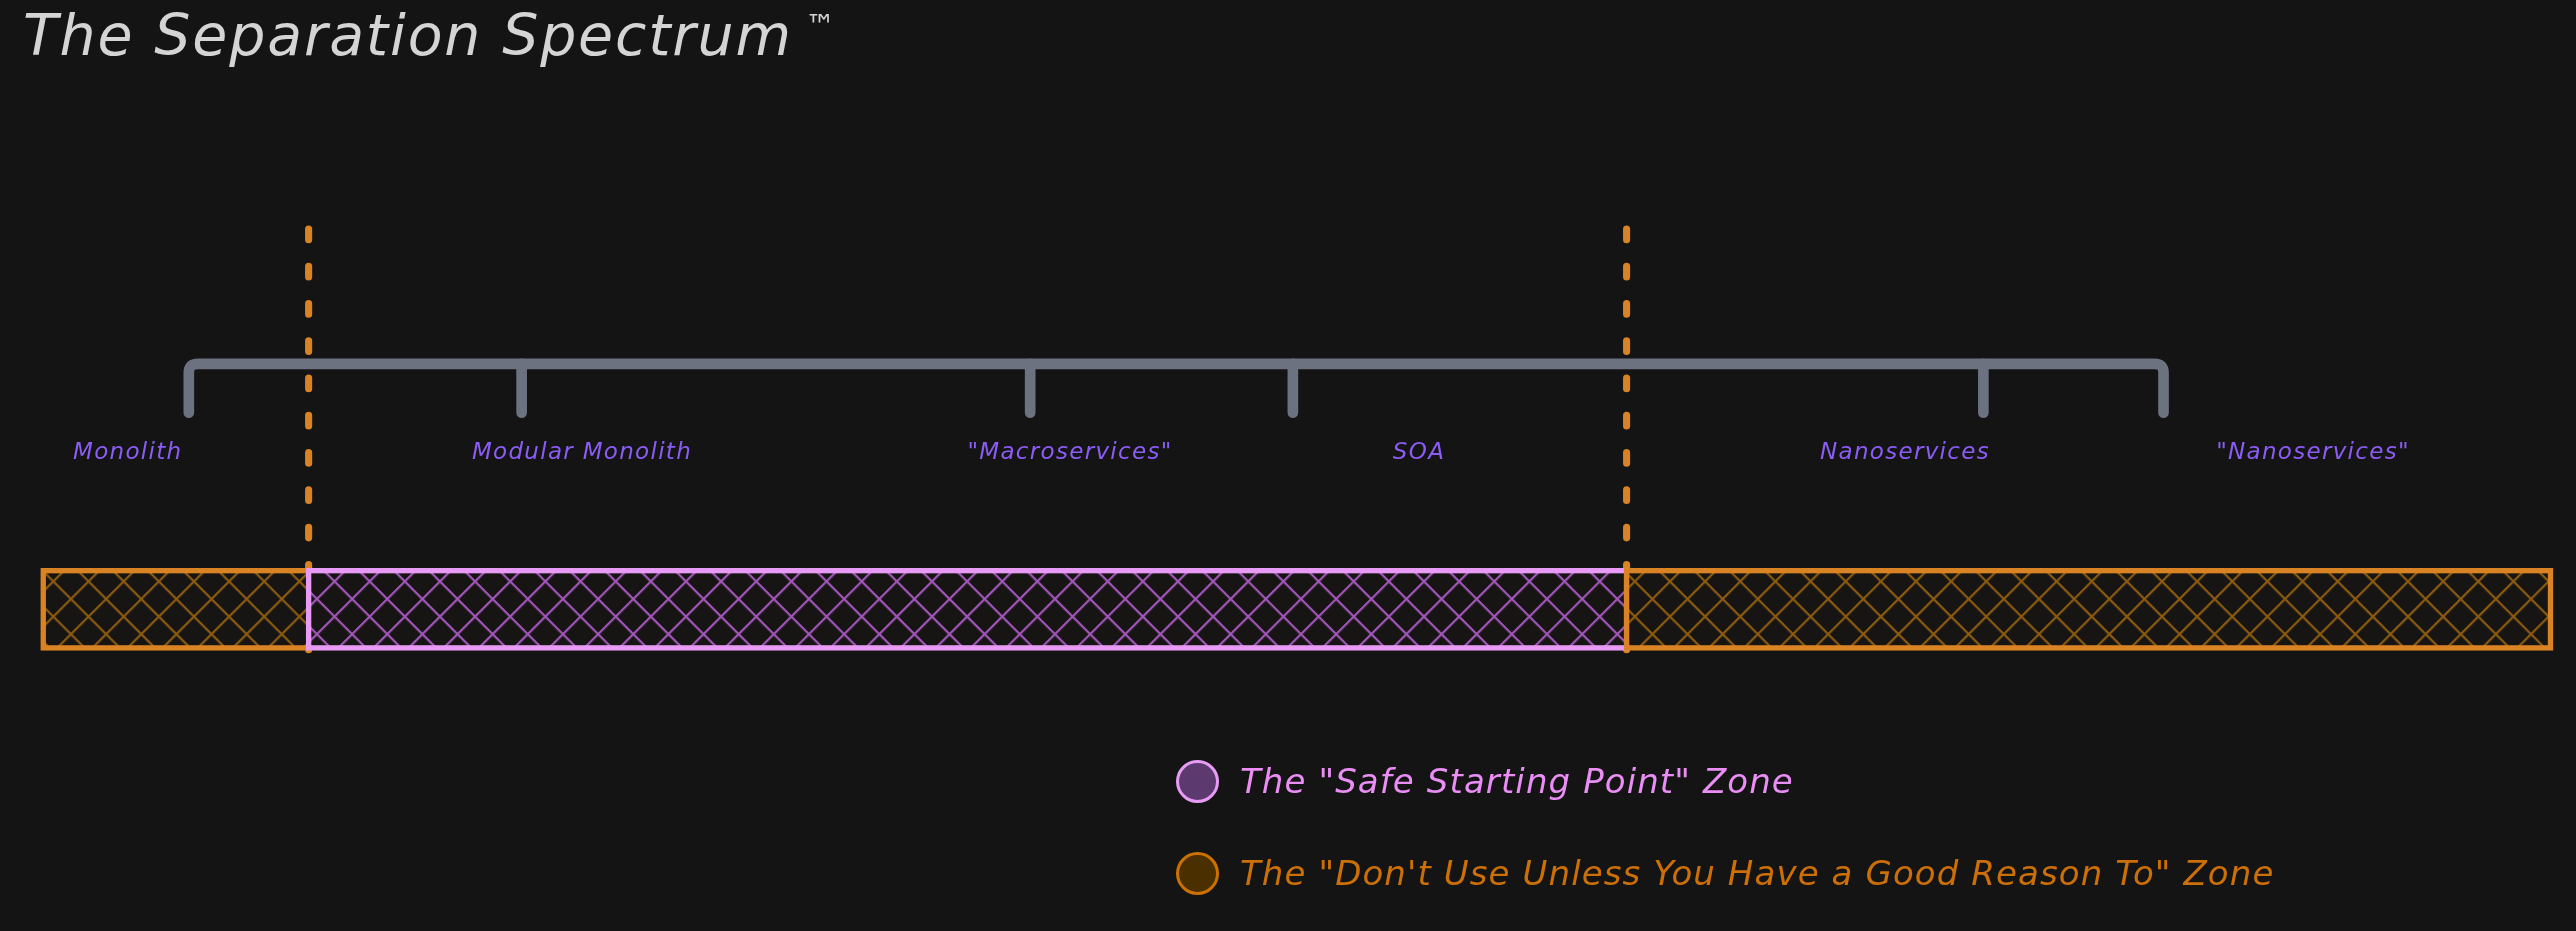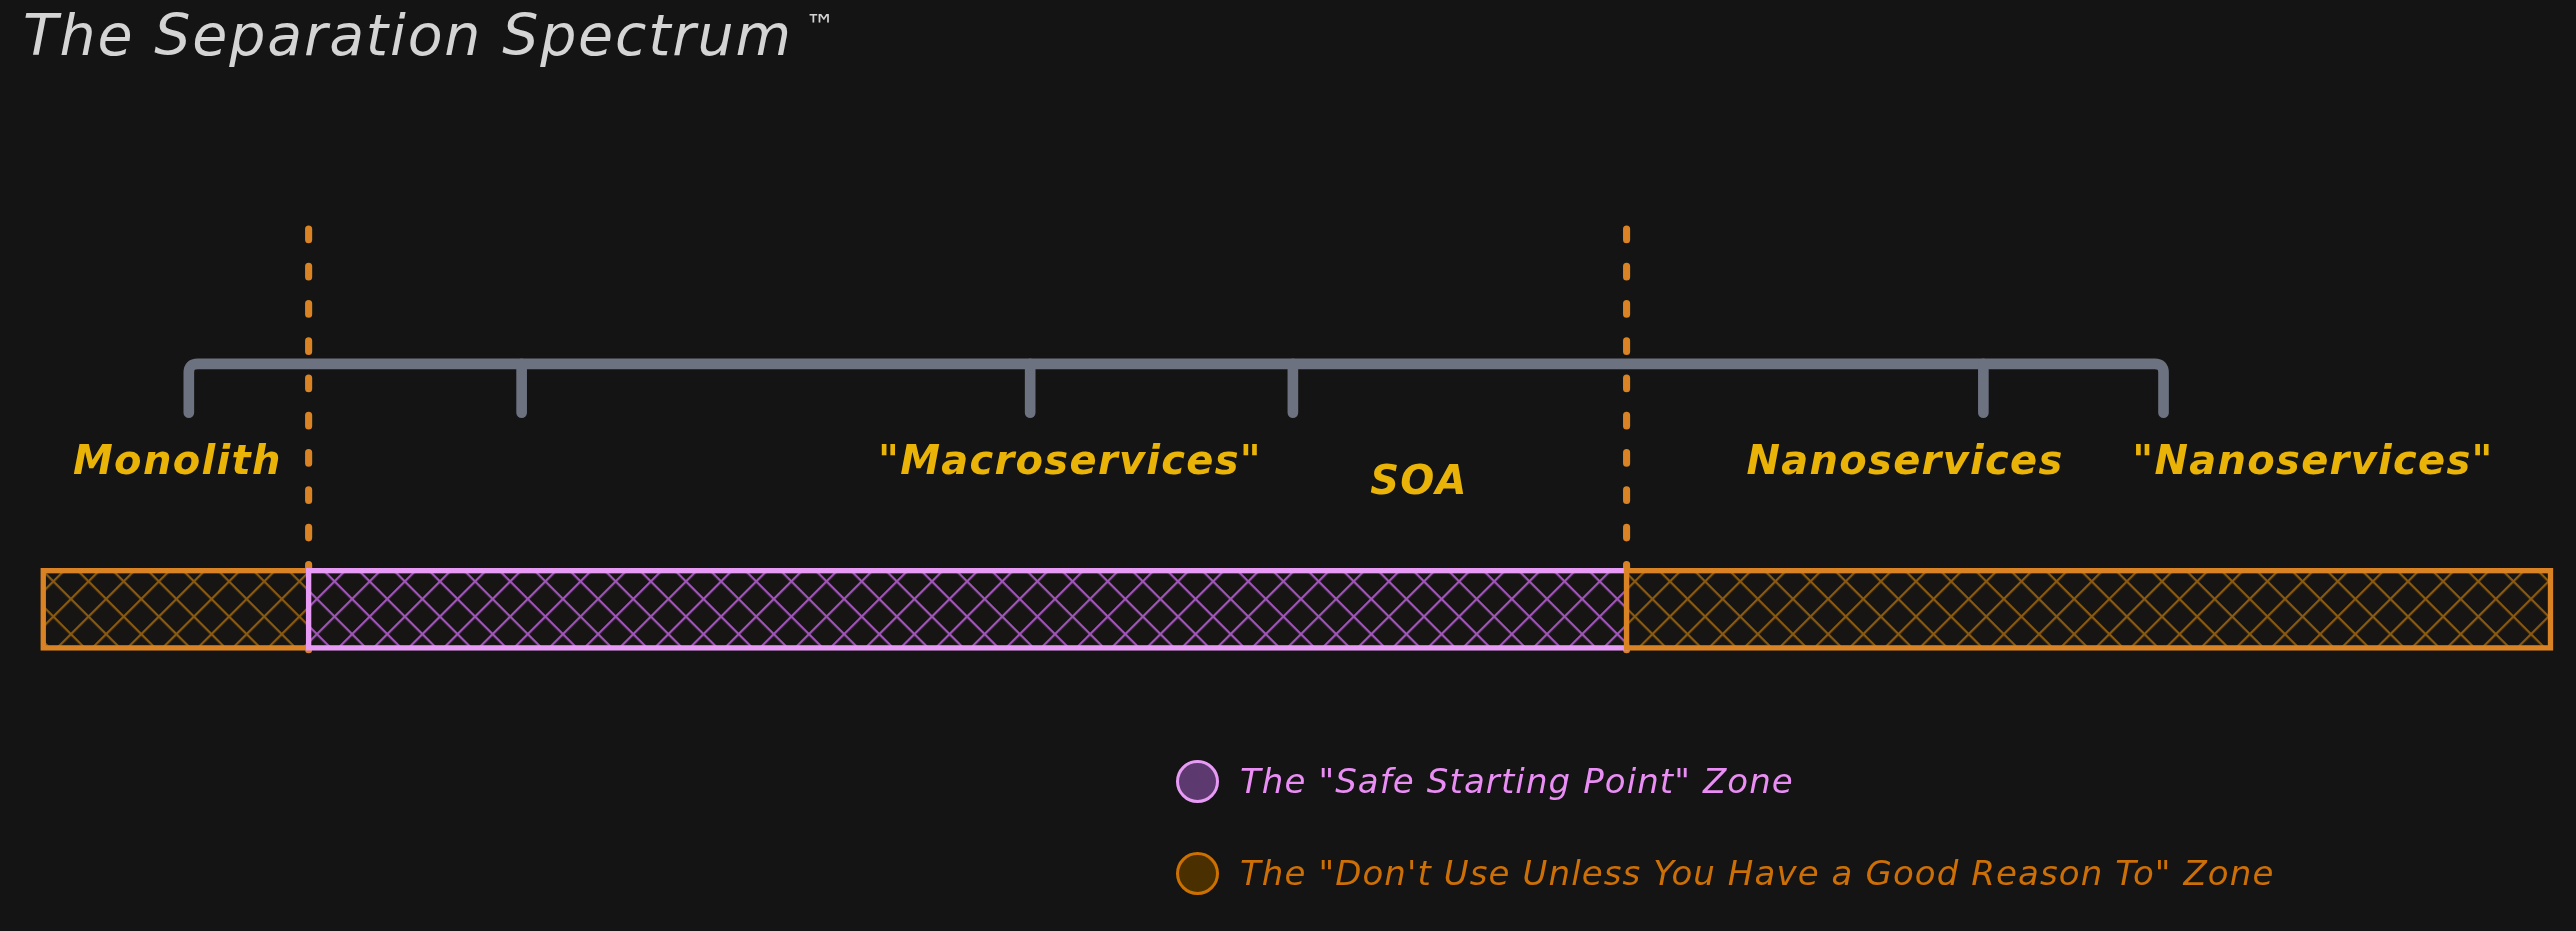--- a/index.html
+++ b/index.html
@@ -45,26 +45,25 @@
   
   #vec {
     position: absolute;
     left: 0;
     top: 0;
   }
   
   .axis-label {
     position: absolute;
     transform: translateX(-50%);
-    color: #eab308;
-    font-size: 40px;
+    color: #8b5cf6;
+    font-size: 23px;
     line-height: 1;
     white-space: nowrap;
     letter-spacing: 1.3px;
-    font-weight: bold;
   }
   
   #legend {
     position: absolute;
     left: 1176px;
     top: 751px;
   }
   .legend-row {
     display: flex;
     align-items: center;
@@ -122,24 +121,25 @@
 
     <g>
       <rect x="48" y="643" width="299" height="87" fill="url(#hatch-orange)" stroke="#d98324" stroke-width="6"></rect>
       <rect x="347" y="643" width="1485" height="87" fill="url(#hatch-purple)" stroke="#e89bf5" stroke-width="6"></rect>
       <rect x="1832" y="643" width="1041" height="87" fill="url(#hatch-orange)" stroke="#d98324" stroke-width="6"></rect>
     </g>
   </svg>
 
   <div class="axis-label hand" style="left:73px; top:440px; transform:none;">Monolith</div>
 
+  <div class="axis-label hand" style="left:582px; top:440px;">Modular Monolith</div>
 
   <div class="axis-label hand" style="left:1070px; top:440px;">"Macroservices"</div>
 
-  <div class="axis-label hand" style="left:1419px; top:460px;">SOA</div>
+  <div class="axis-label hand" style="left:1419px; top:440px;">SOA</div>
 
   <div class="axis-label hand" style="left:1905px; top:440px;">Nanoservices</div>
 
   <div class="axis-label hand" style="left:2313px; top:440px;">"Nanoservices"</div>
 
   <div id="legend">
 
     <div class="legend-row">
       <span class="legend-swatch" style="background:#5c3a70; border:3.6px solid #e89bf5;"></span>
       <span class="legend-label hand" style="color:#ea8ef5;">The "Safe Starting Point" Zone</span>

